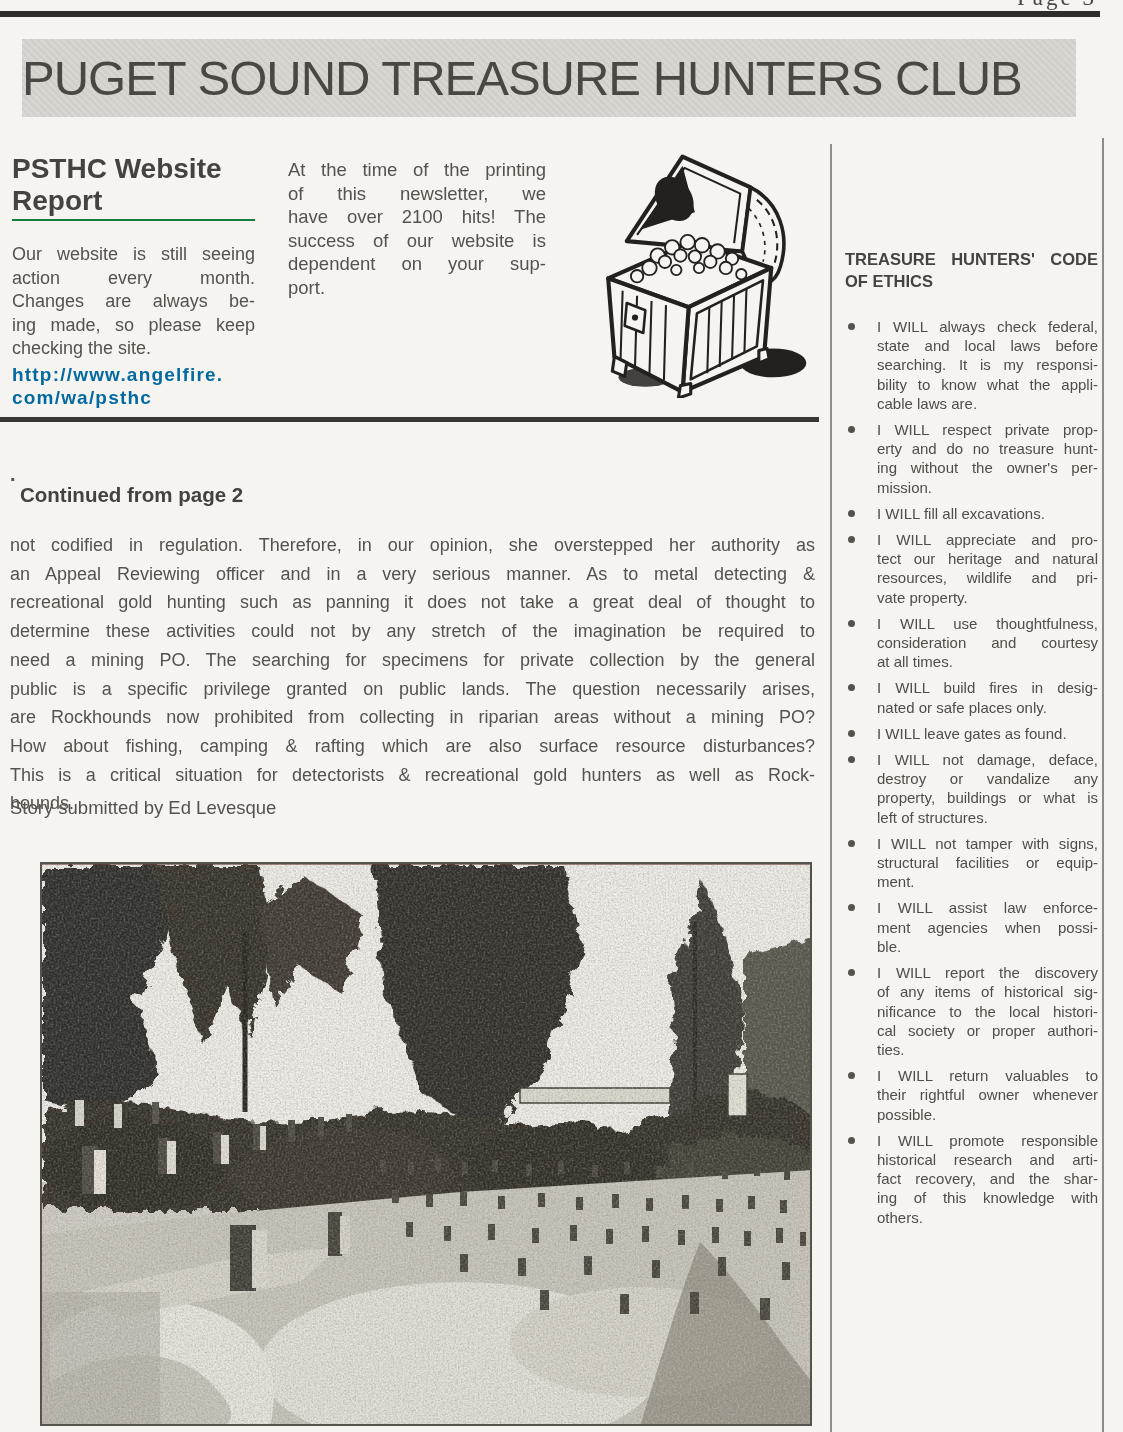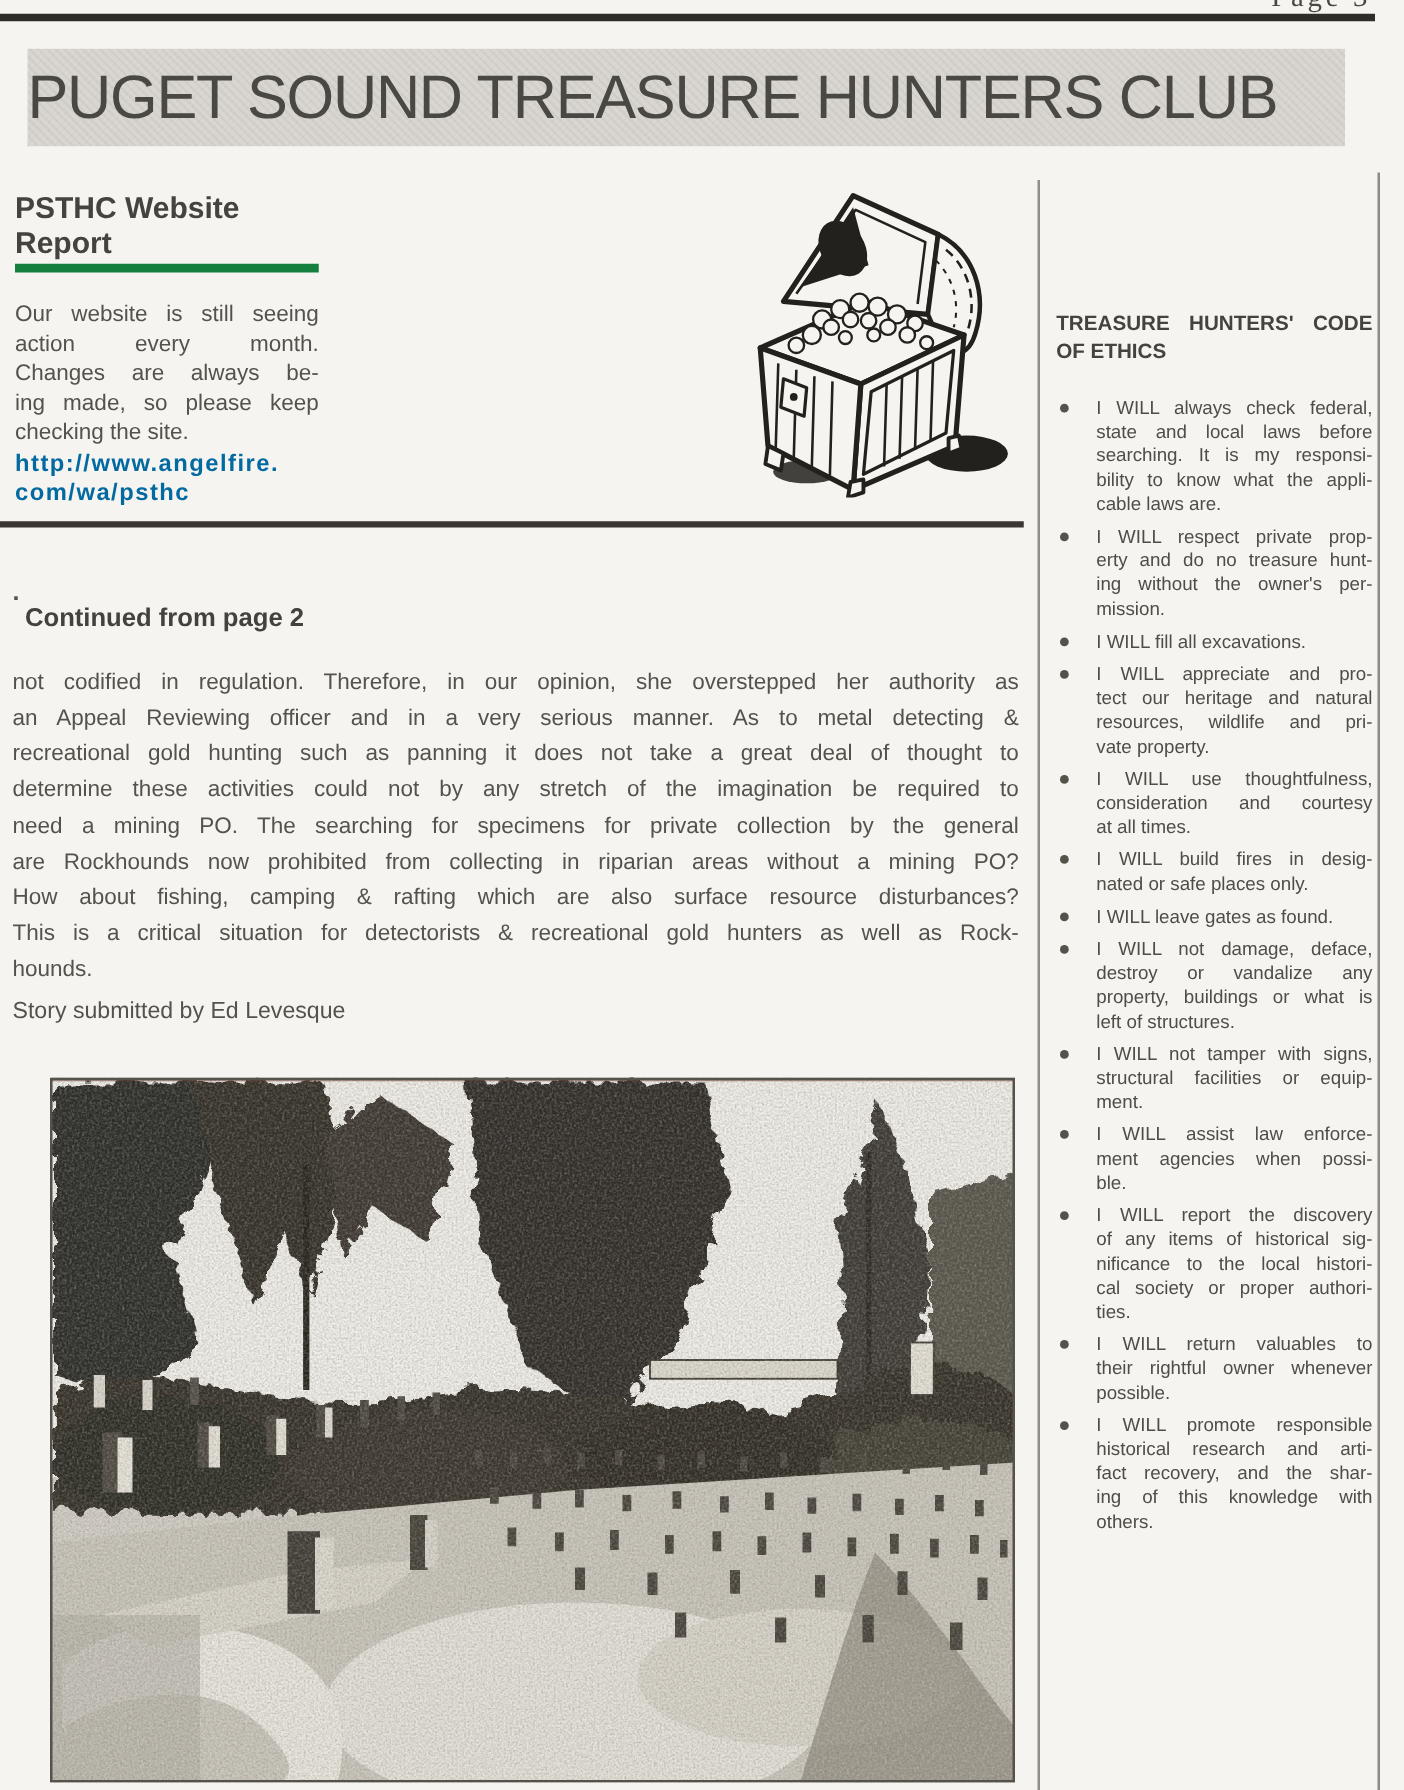--- a/index.html
+++ b/index.html
@@ -30,22 +30,22 @@
       repeating-linear-gradient(45deg, rgba(110,108,102,0.07) 0 2px, rgba(0,0,0,0) 2px 5px),
       repeating-linear-gradient(-45deg, rgba(255,255,255,0.08) 0 1px, rgba(0,0,0,0) 1px 4px);
     display:flex; align-items:center; 
   }
   .banner-title {
     font-size:49px; letter-spacing:-1px; color:#4a4843; white-space:nowrap;
   }
 
   .col-left { position:absolute; left:12px; top:153px; width:243px; }
   .wr-heading {
-    display:inline-block; font-size:24px; font-weight:bold; color:#454340;
-    border-bottom:7px solid #15803d; padding-bottom:2px; margin-bottom:22px;
+    display:inline-block; font-size:28px; font-weight:bold; color:#454340;
+    border-bottom:2px solid #15803d; padding-bottom:2px; margin-bottom:22px;
   }
   .wr-body { font-size:18px; line-height:23.5px; }
   .wr-url  { font-size:19px; line-height:23.5px; font-weight:bold; letter-spacing:1.2px; margin-top:2px; color:#0369a1; }
 
   .col-mid { position:absolute; left:288px; top:158px; width:258px; font-size:18.5px; line-height:23.5px; }
 
   .chest { position:absolute; left:585px; top:140px; width:228px; height:258px; }
 
   .rule2 { position:absolute; left:0; top:417px; width:819px; height:5px; background:#3a3733; }
   .stray-dot { position:absolute; left:10px; top:463px; font-size:20px; font-weight:bold; color:#55524c; }
@@ -88,20 +88,28 @@
         <div class="jline">Changes are always be-</div>
         <div class="jline">ing made, so please keep</div>
         <div class="jline last">checking the site.</div>
       </div>
     <div class="wr-url">
         <div class="jline">http://www.angelfire.</div>
         <div class="jline last">com/wa/psthc</div>
       </div>
   </div>
 
+  <div class="col-mid">
+      <div class="jline">At the time of the printing</div>
+      <div class="jline">of this newsletter, we</div>
+      <div class="jline">have over 2100 hits! The</div>
+      <div class="jline">success of our website is</div>
+      <div class="jline">dependent on your sup-</div>
+      <div class="jline last">port.</div>
+    </div>
 
   <svg class="chest" viewBox="0 0 220 250">
     <g stroke="#23211d" stroke-linejoin="round" fill="#f6f4f0">
 
       <ellipse cx="182" cy="216" rx="32" ry="14" fill="#23211d" stroke="none"></ellipse>
       <ellipse cx="58" cy="230" rx="26" ry="9" fill="#23211d" stroke="none" opacity="0.85"></ellipse>
 
       <path d="M40,98 L94,16 L160,46 L152,108 Z" stroke-width="4"></path>
       <path d="M50,92 L96,27 L150,52 L144,100" fill="none" stroke-width="2"></path>
       <path d="M53,87 L94,25 L106,70 Z" fill="#23211d" stroke="none"></path>
@@ -150,20 +158,21 @@
   <div class="rule2"></div>
   <div class="stray-dot">.</div>
   <div class="continued">Continued from page 2</div>
 
   <div class="article-body">
       <div class="jline">not codified in regulation.  Therefore, in our opinion, she overstepped her authority as</div>
       <div class="jline">an Appeal Reviewing officer and in a very serious manner.  As to metal detecting &amp;</div>
       <div class="jline">recreational gold hunting such as panning it does not take a great deal of thought to</div>
       <div class="jline">determine these activities could not by any stretch of the imagination be required to</div>
       <div class="jline">need a mining PO.  The searching for specimens for private collection by the general</div>
+      <div class="jline">public is a specific privilege granted on public lands.  The question necessarily arises,</div>
       <div class="jline">are Rockhounds now prohibited from collecting in riparian areas without a mining PO?</div>
       <div class="jline">How about fishing, camping &amp; rafting which are also surface resource disturbances?</div>
       <div class="jline">This is a critical situation for detectorists &amp; recreational gold hunters as well as Rock-</div>
       <div class="jline last">hounds.</div>
     </div>
   <div class="byline">Story submitted by Ed Levesque</div>
 
   <svg class="photo" viewBox="0 0 772 564">
     <defs>
       <filter id="rough" x="-10%" y="-10%" width="120%" height="120%">

